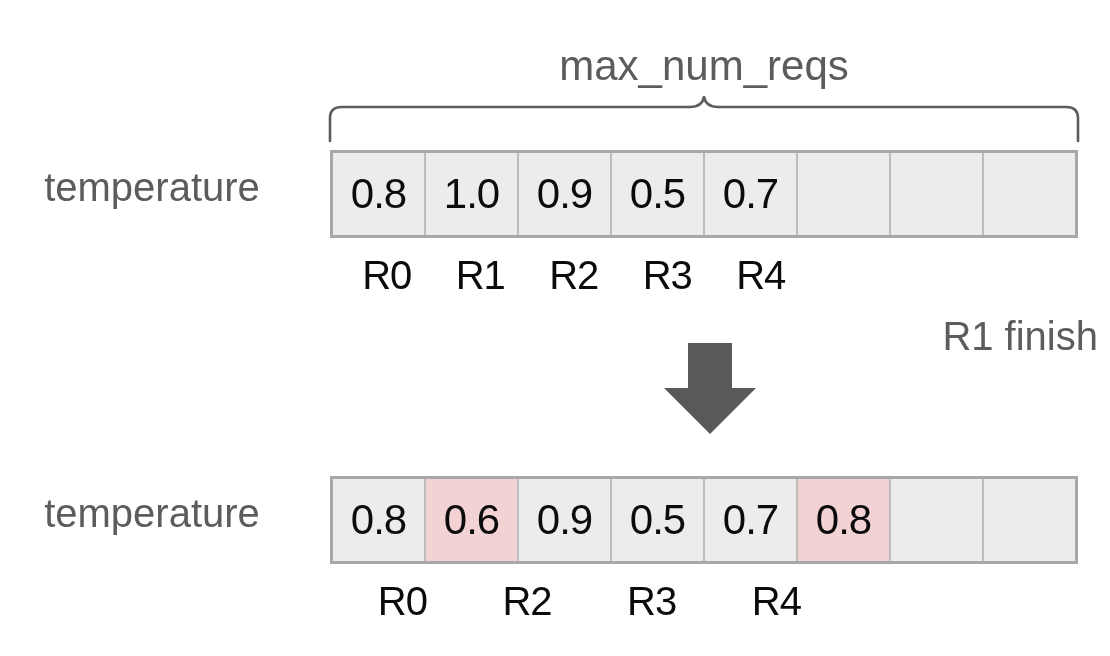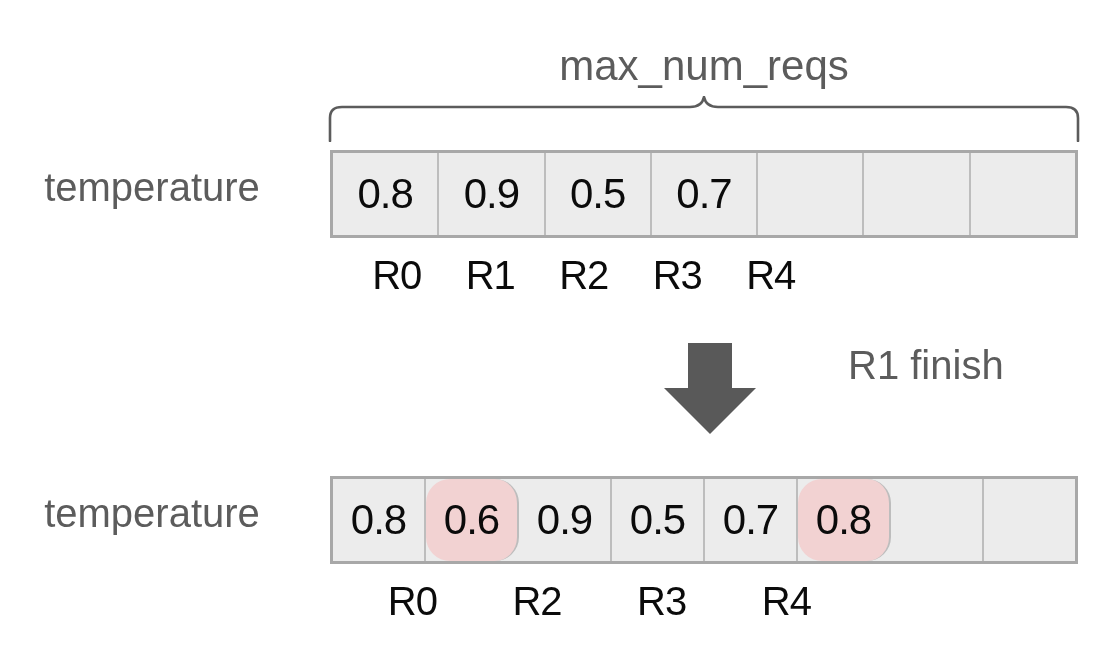--- a/index.html
+++ b/index.html
@@ -69,26 +69,26 @@
     box-sizing: border-box;
     display: flex;
     align-items: center;
     justify-content: center;
     font-size: 42px;
     color: #0b0b0b;
     background: #ececec;
     letter-spacing: -1px;
   }
   .cell:last-child { border-right: none; }
-  .cell.hl { background: #f2d2d2; border-radius: 24px; }
+  .cell.hl { background: #f2d2d2; }
 
   
   .ids {
     position: absolute;
-    left: 350px;
+    left: 340px;
     width: 748px;
     display: flex;
   }
   .id-slot {
     flex: 1 1 0;
     text-align: center;
     font-size: 40px;
     color: #0b0b0b;
     letter-spacing: -1px;
     height: 46px;
@@ -102,46 +102,47 @@
     top: 343px;
     width: 94px;
     height: 92px;
   }
   .arrow svg { display: block; }
 
   
   .note {
     position: absolute;
     left: 848px;
-    top: 338px;
+    top: 309px;
     width: 250px;
     font-size: 40px;
     line-height: 54px;
     color: #5c5c5c;
-    text-align: left;
+    text-align: right;
     white-space: nowrap;
   }
 </style>
 </head>
 <body>
 
 <div id="canvas">
 
   <div class="brace-label">max_num_reqs</div>
 
   <div class="brace-wrap">
     <svg width="752" height="46" viewBox="0 0 752 46">
       <path d="M2 45 L2 22 Q2 11 14 11 L362 11 Q374 11 376 1 Q378 11 390 11 L738 11 Q750 11 750 22 L750 45" fill="none" stroke="#5c5c5c" stroke-width="2.6" stroke-linecap="round" stroke-linejoin="round"></path>
     </svg>
   </div>
 
   <div class="row-label" style="top:165px;">temperature</div>
 
   <div class="array" style="top:150px;">
     <div class="cell">0.8</div>
+    <div class="cell">1.0</div>
     <div class="cell">0.9</div>
     <div class="cell">0.5</div>
     <div class="cell">0.7</div>
     <div class="cell"></div>
     <div class="cell"></div>
     <div class="cell"></div>
   </div>
 
   <div class="ids" style="top:252px;">
     <div class="id-slot">R0</div>

